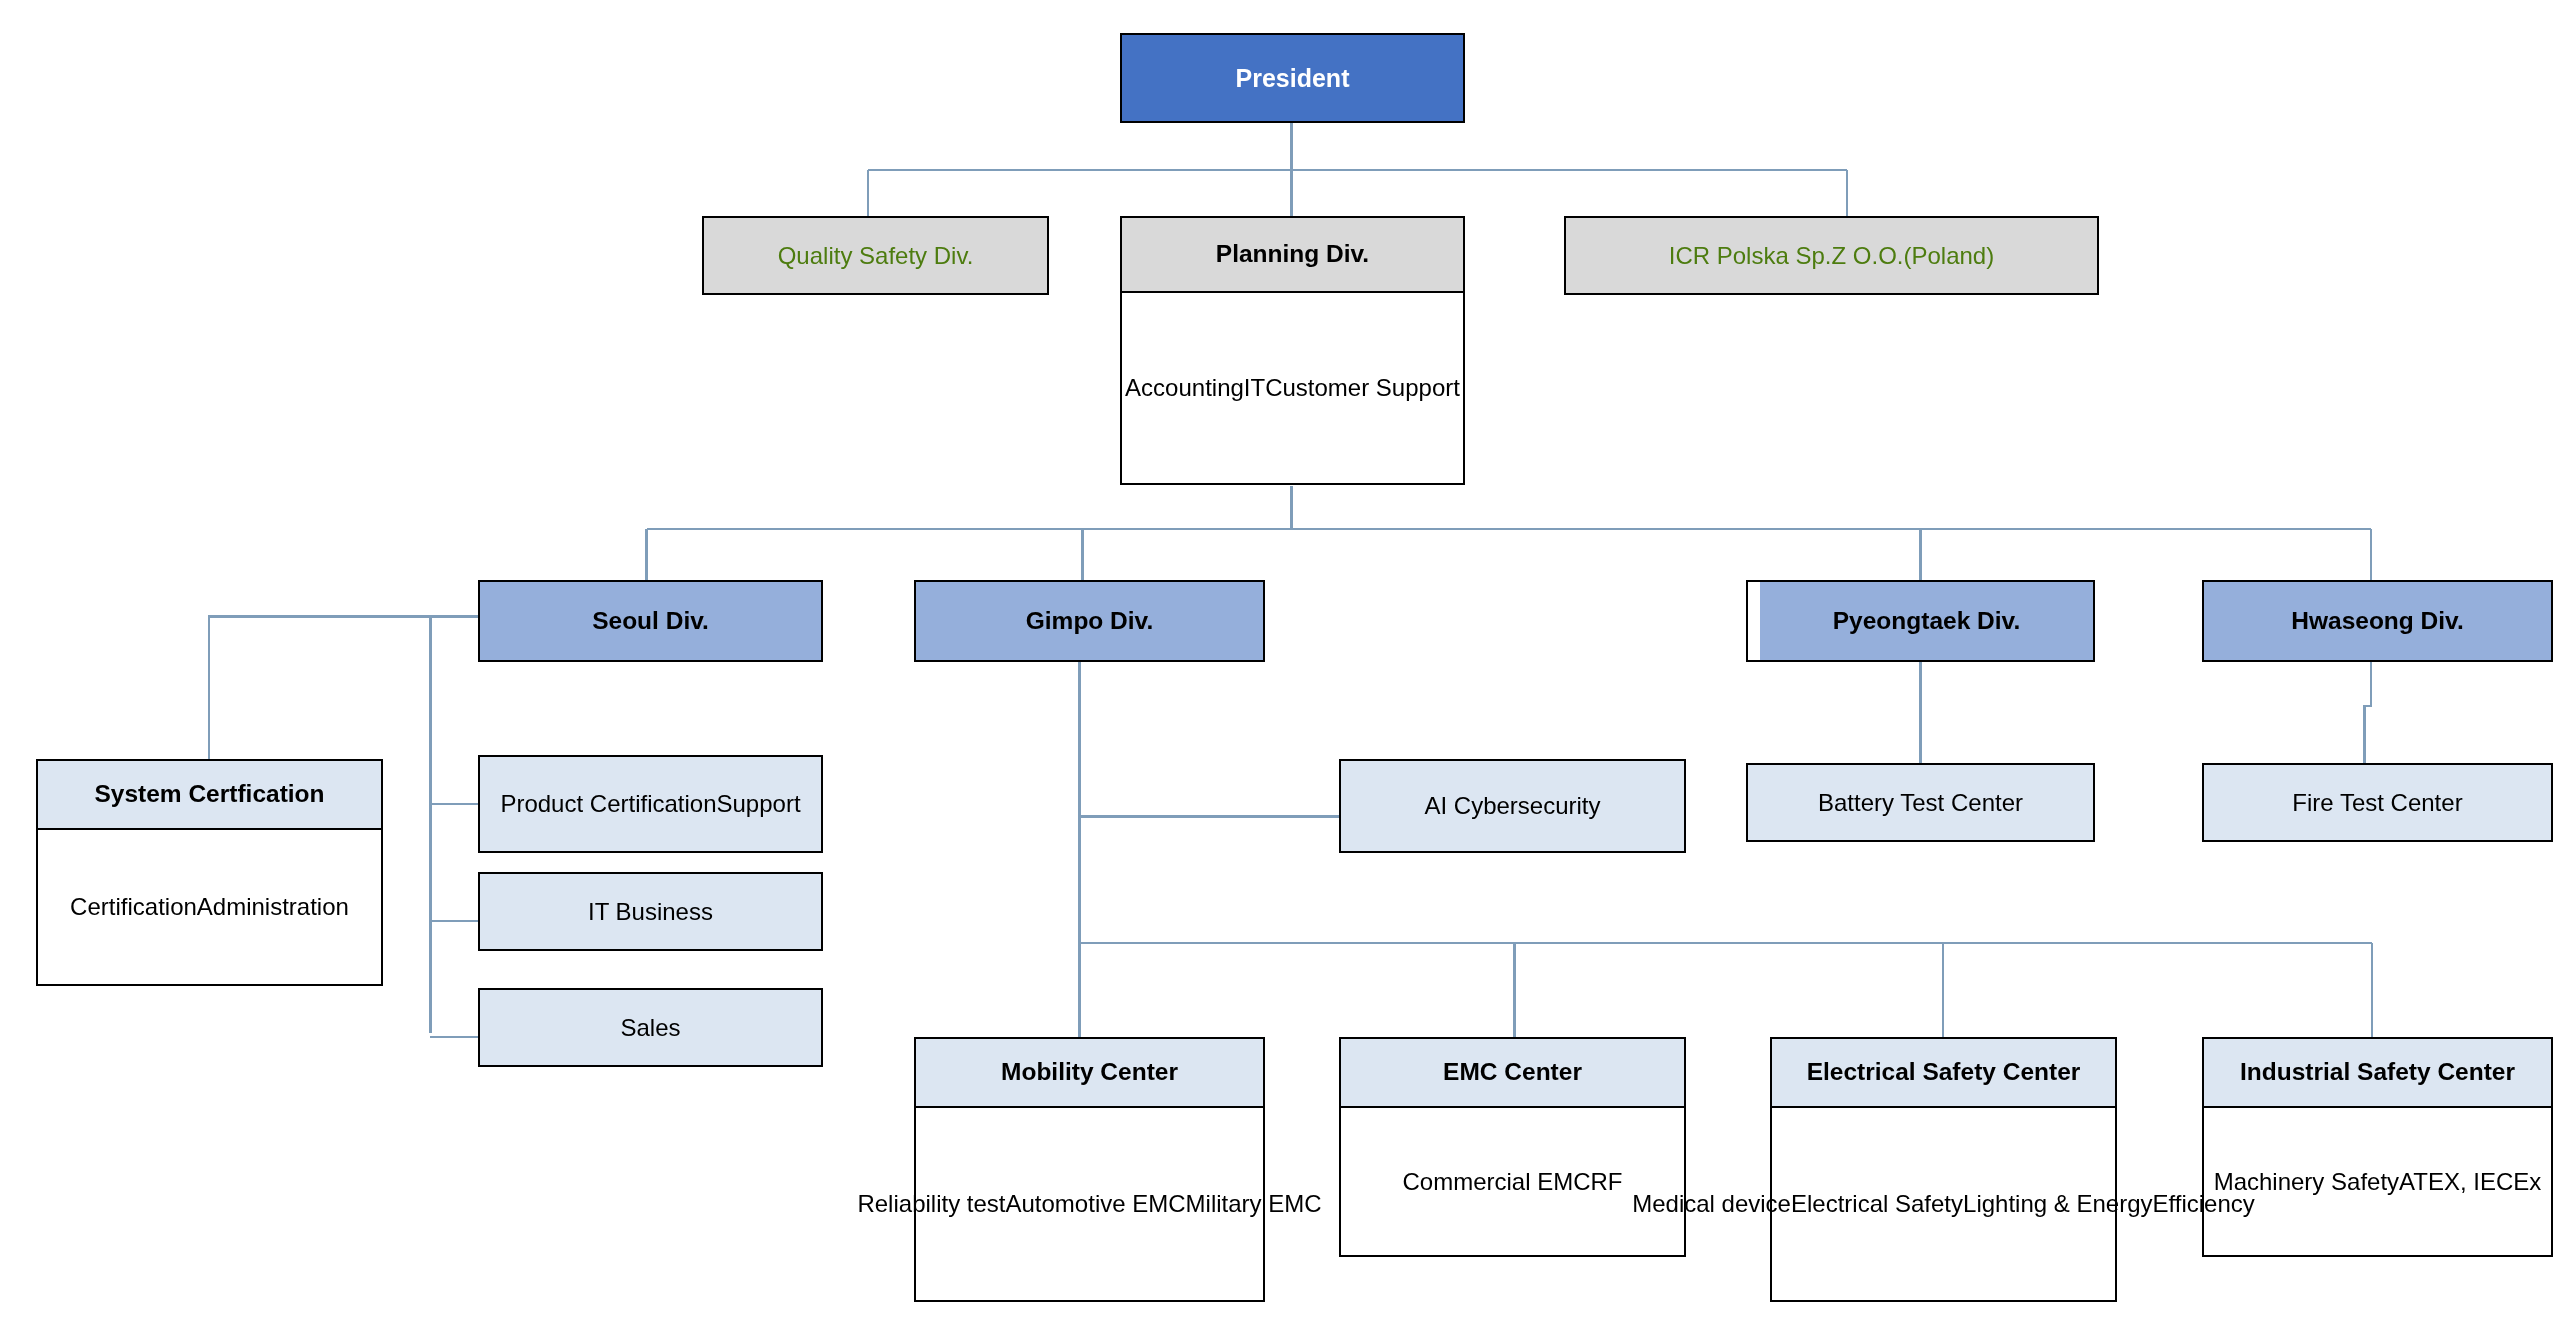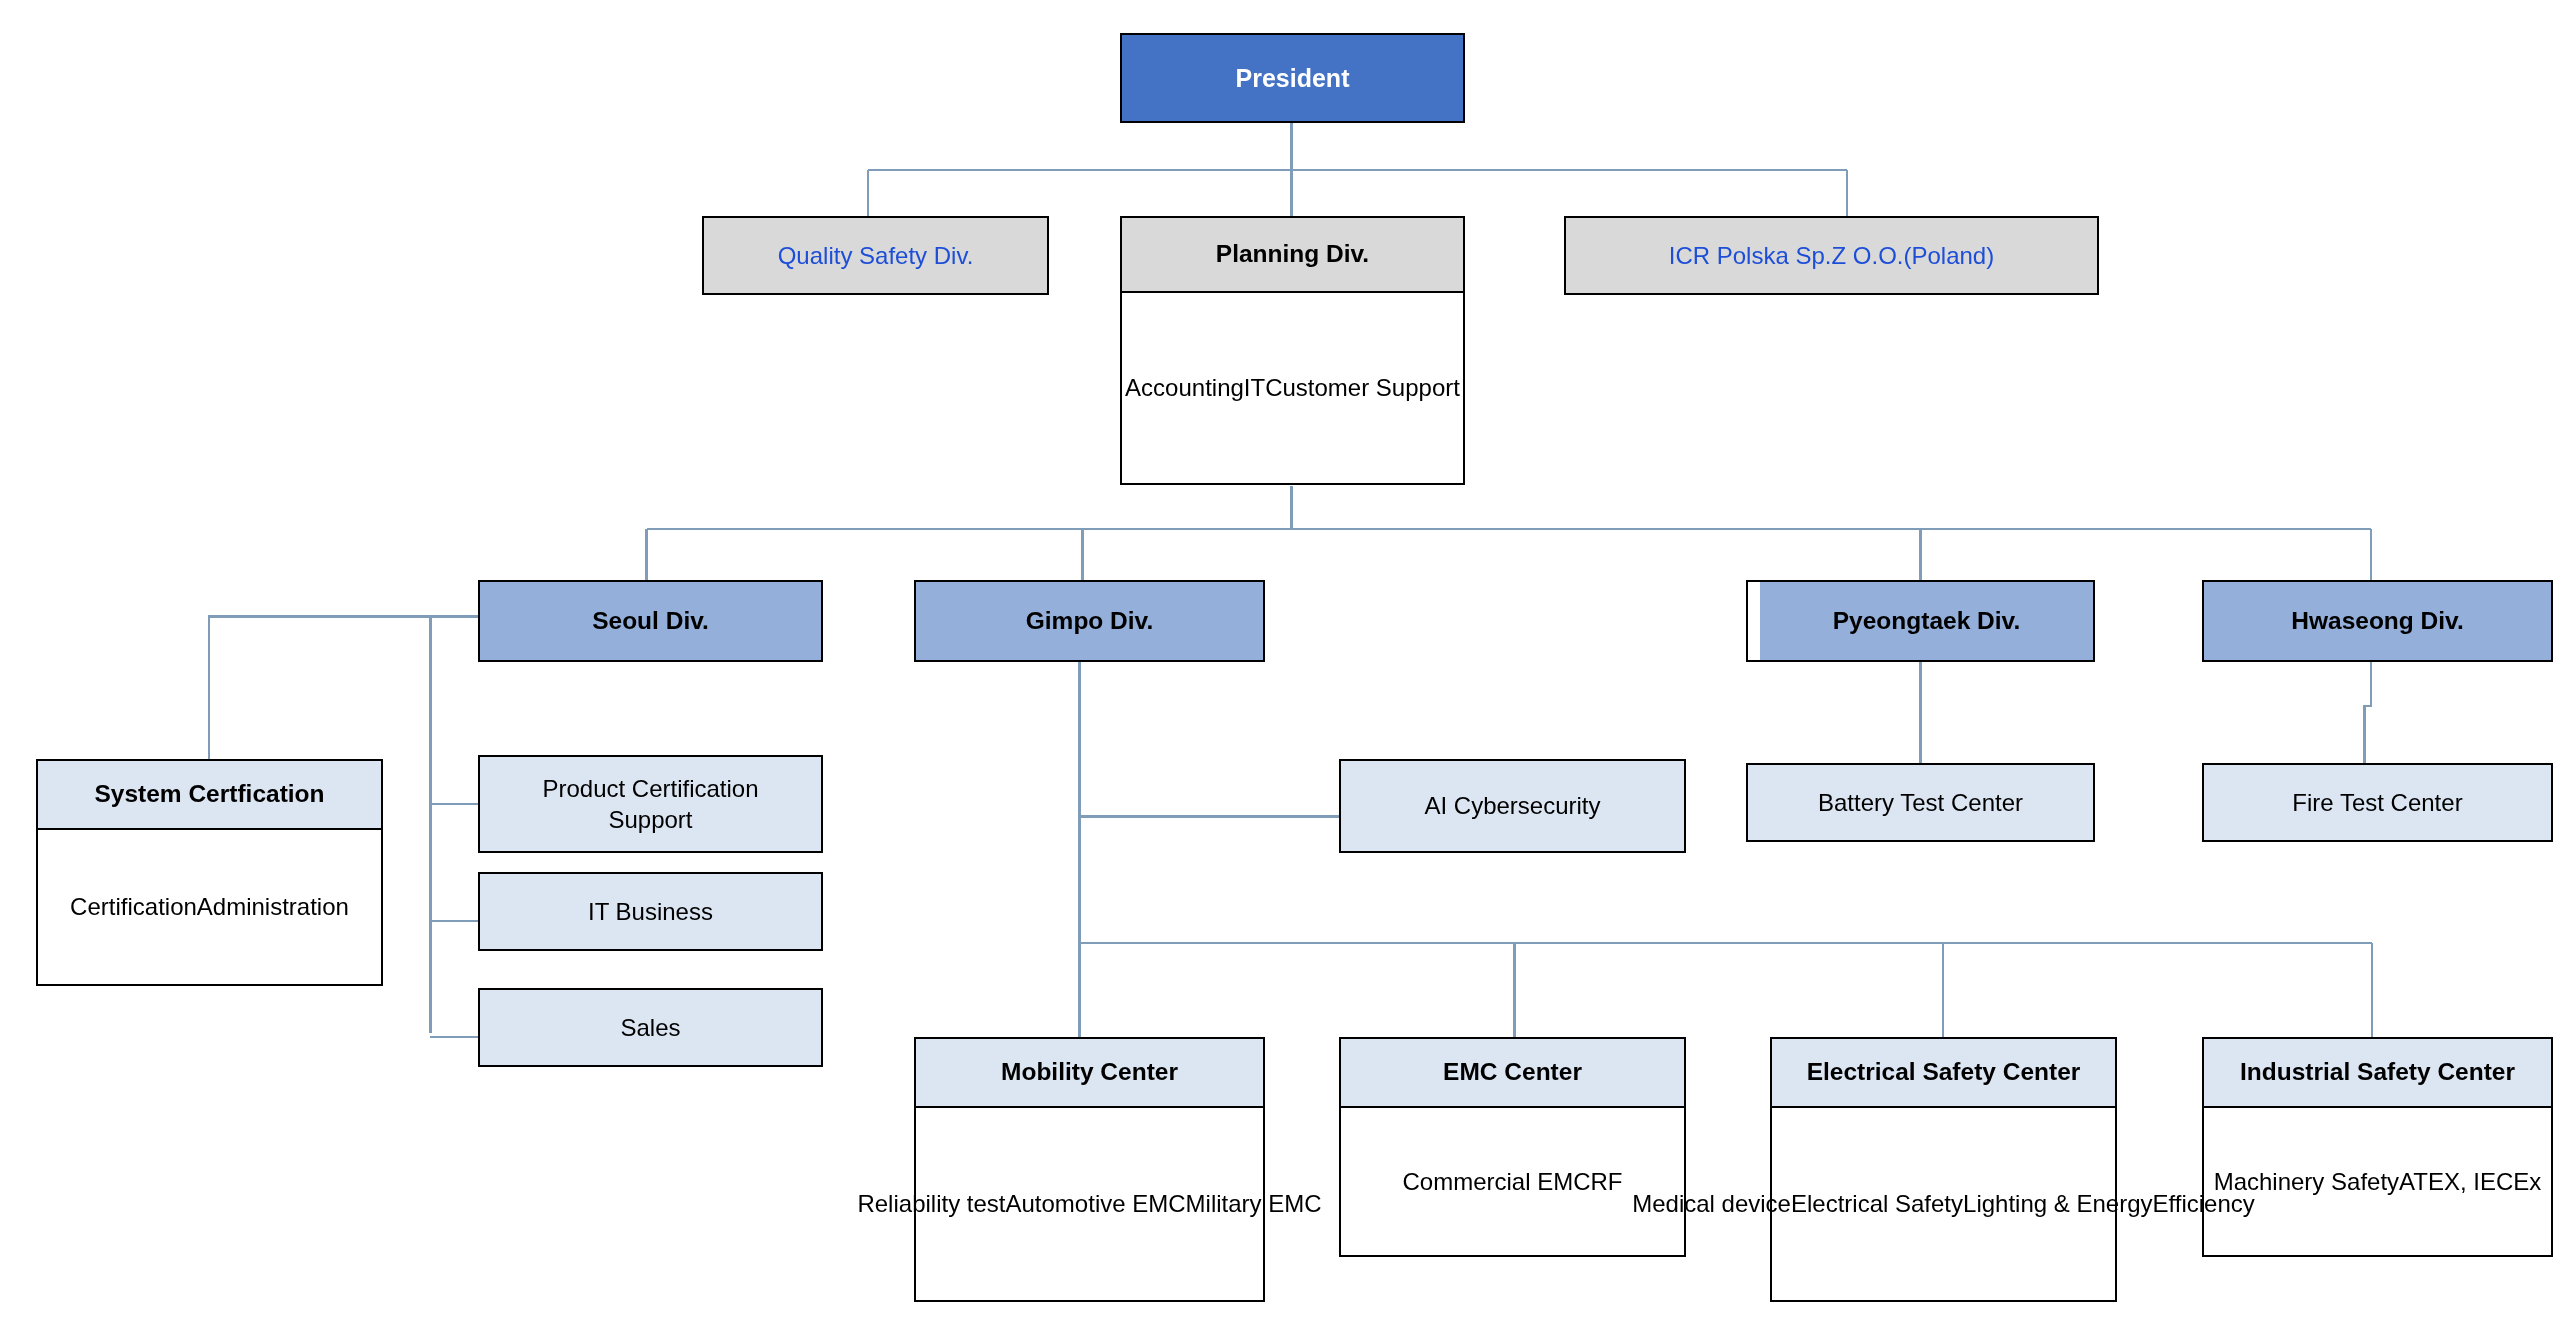--- a/index.html
+++ b/index.html
@@ -65,21 +65,21 @@
   
   .v-president > .node-header {
     background: #4472C4;
     color: #FFFFFF;
     font-weight: bold;
     font-size: 25px;
     height: 100%;
   }
   .v-gray > .node-header {
     background: #D9D9D9;
-    color: #1d4ed8;
+    color: #4d7c0f;
     font-weight: normal;
     font-size: 24px;
     height: 100%;
   }
   .v-gray-split > .node-header {
     background: #D9D9D9;
     color: #000000;
     font-weight: bold;
     font-size: 24.5px;
     border-bottom: 2.4px solid #000000;
@@ -213,21 +213,21 @@
     <div class="node-header" style="height:69px;">
       <span class="line">System Certfication</span>
     </div>
     <div class="node-body">
       <span class="line">Certification</span>
       <span class="line">Administration</span>
     </div>
   </div>
 
   <div class="node v-light" style="left:478px; top:755px; width:345px; height:98px;">
-    <div class="node-header" style="flex-direction:column;">
+    <div class="node-header" style="flex-direction:row;">
       <span class="line">Product Certification</span>
       <span class="line">Support</span>
     </div>
   </div>
 
   <div class="node v-light" style="left:478px; top:872px; width:345px; height:79px;">
     <div class="node-header">
       <span class="line">IT Business</span>
     </div>
   </div>

